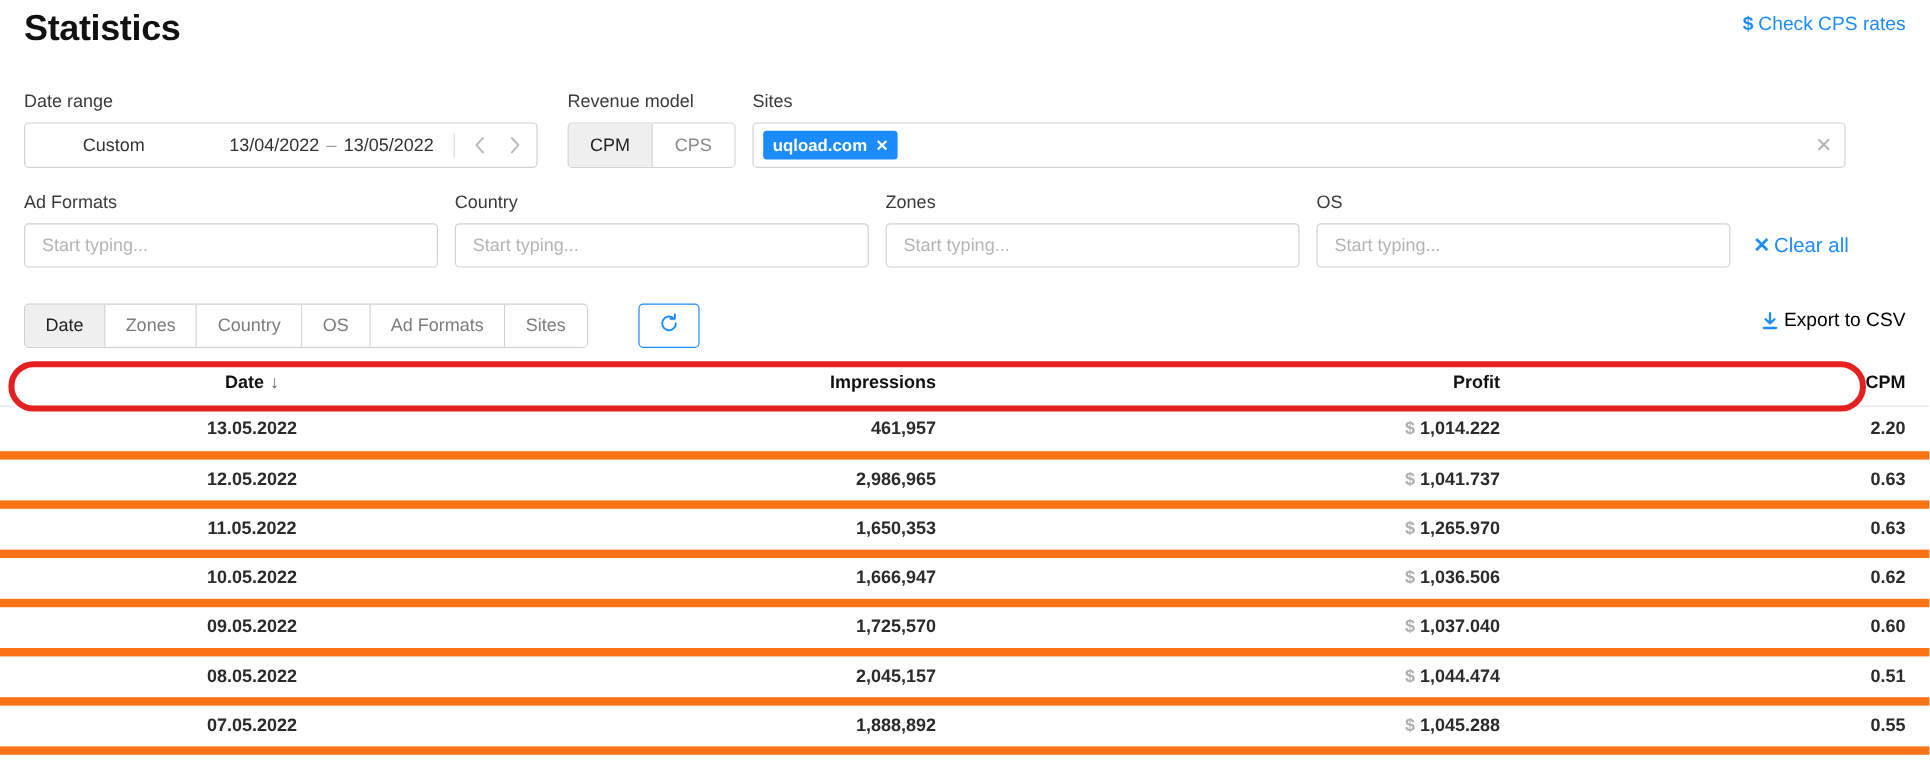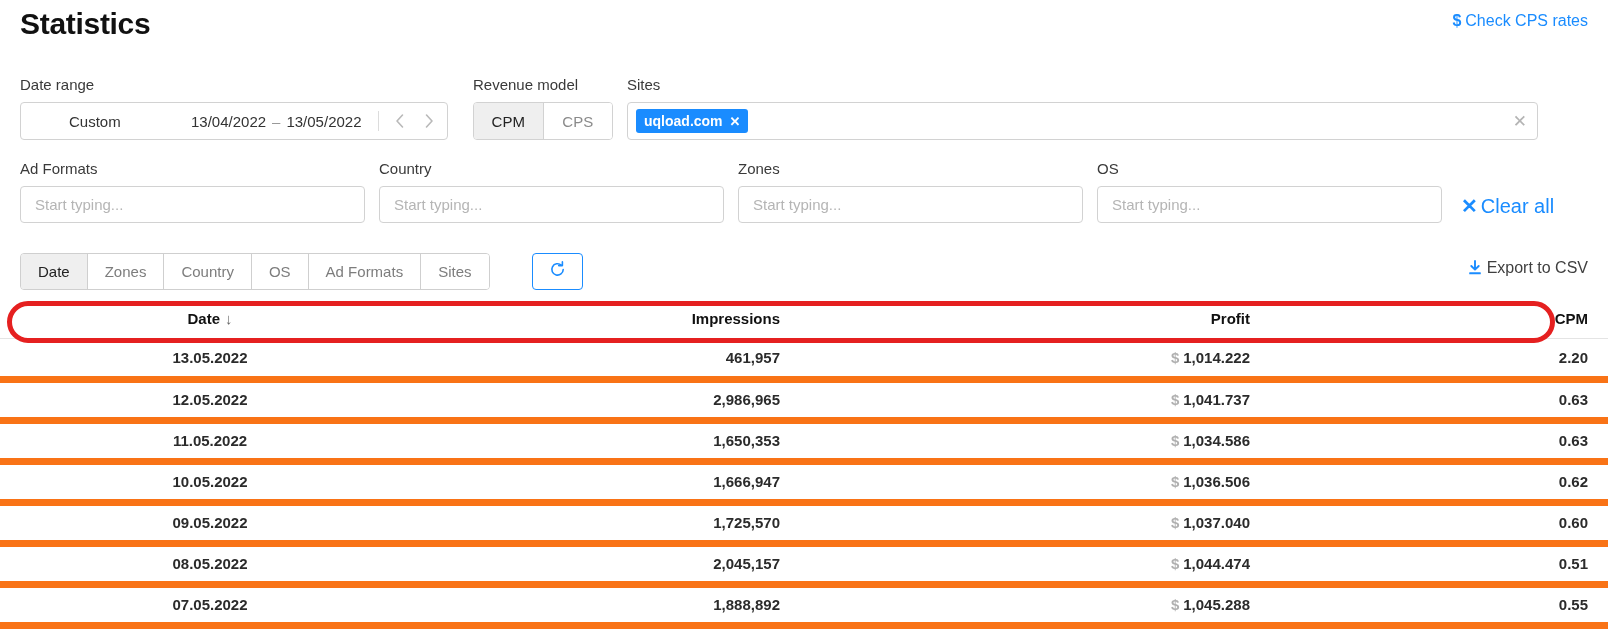--- a/index.html
+++ b/index.html
@@ -91,21 +91,21 @@
 
   
   .txtfield {
     height: 37px; padding: 0 14px;
     display: flex; align-items: center;
     font-size: 15px; color: #b5b5b5;
     cursor: text;
   }
   .clear-all {
     position: absolute; left: 1461px; top: 194px;
-    font-size: 20px; color: #1a8cff; cursor: pointer; white-space: nowrap;
+    font-size: 17px; color: #1a8cff; cursor: pointer; white-space: nowrap;
   }
   .clear-all .xm { font-weight: 700; margin-right: 3px; }
 
   
   .tabbar {
     position: absolute; left: 20px; top: 253px;
     display: flex; border: 1px solid #cfcfcf; border-radius: 4px;
     overflow: hidden; height: 37px;
   }
   .tab {
@@ -117,21 +117,21 @@
   .tab.active { background: #efefef; color: #222; }
   .refresh-btn {
     position: absolute; left: 532px; top: 253px;
     width: 51px; height: 37px;
     border: 1px solid #1a8cff; border-radius: 4px; background: #fff;
     display: flex; align-items: center; justify-content: center;
     cursor: pointer;
   }
   .export-link {
     position: absolute; right: 20px; top: 259px;
-    font-size: 16px; color: #404040; cursor: pointer; white-space: nowrap;
+    font-size: 16px; color: #000000; cursor: pointer; white-space: nowrap;
     display: flex; align-items: center; gap: 5px;
   }
 
   
   .tbl {
     position: absolute; left: 0; top: 300px;
     width: 1608px;
     border-collapse: collapse;
   }
   .tbl th, .tbl td {
@@ -275,21 +275,21 @@
       </tr>
       <tr>
         <td class="c-date">12.05.2022</td>
         <td class="c-impr">2,986,965</td>
         <td class="c-profit"><span class="cur">$</span><span>1,041.737</span></td>
         <td class="c-cpm">0.63</td>
       </tr>
       <tr>
         <td class="c-date">11.05.2022</td>
         <td class="c-impr">1,650,353</td>
-        <td class="c-profit"><span class="cur">$</span><span>1,034.586</span></td>
+        <td class="c-profit"><span class="cur">$</span><span>1,265.970</span></td>
         <td class="c-cpm">0.63</td>
       </tr>
       <tr>
         <td class="c-date">10.05.2022</td>
         <td class="c-impr">1,666,947</td>
         <td class="c-profit"><span class="cur">$</span><span>1,036.506</span></td>
         <td class="c-cpm">0.62</td>
       </tr>
       <tr>
         <td class="c-date">09.05.2022</td>

